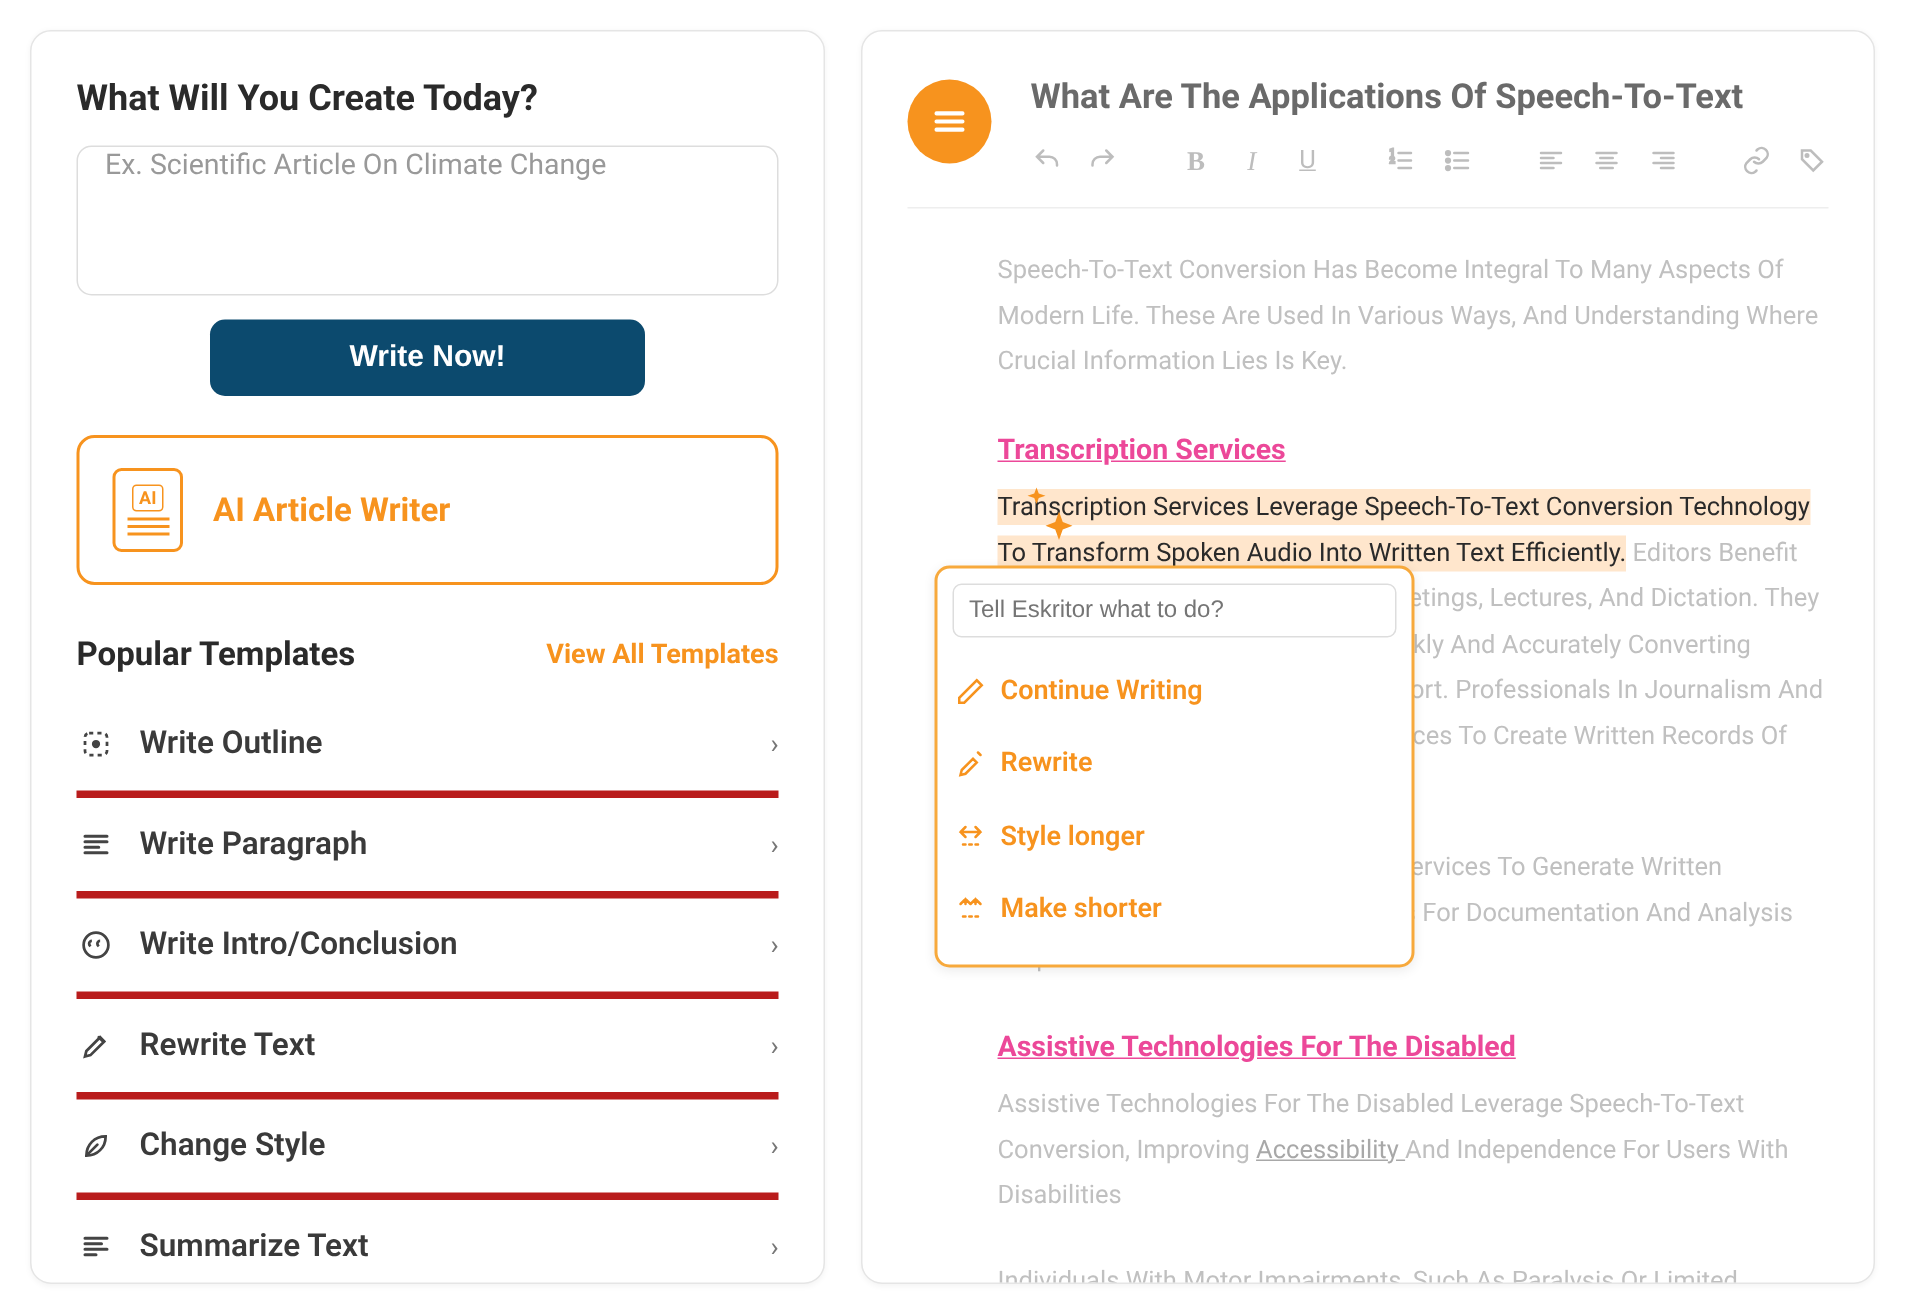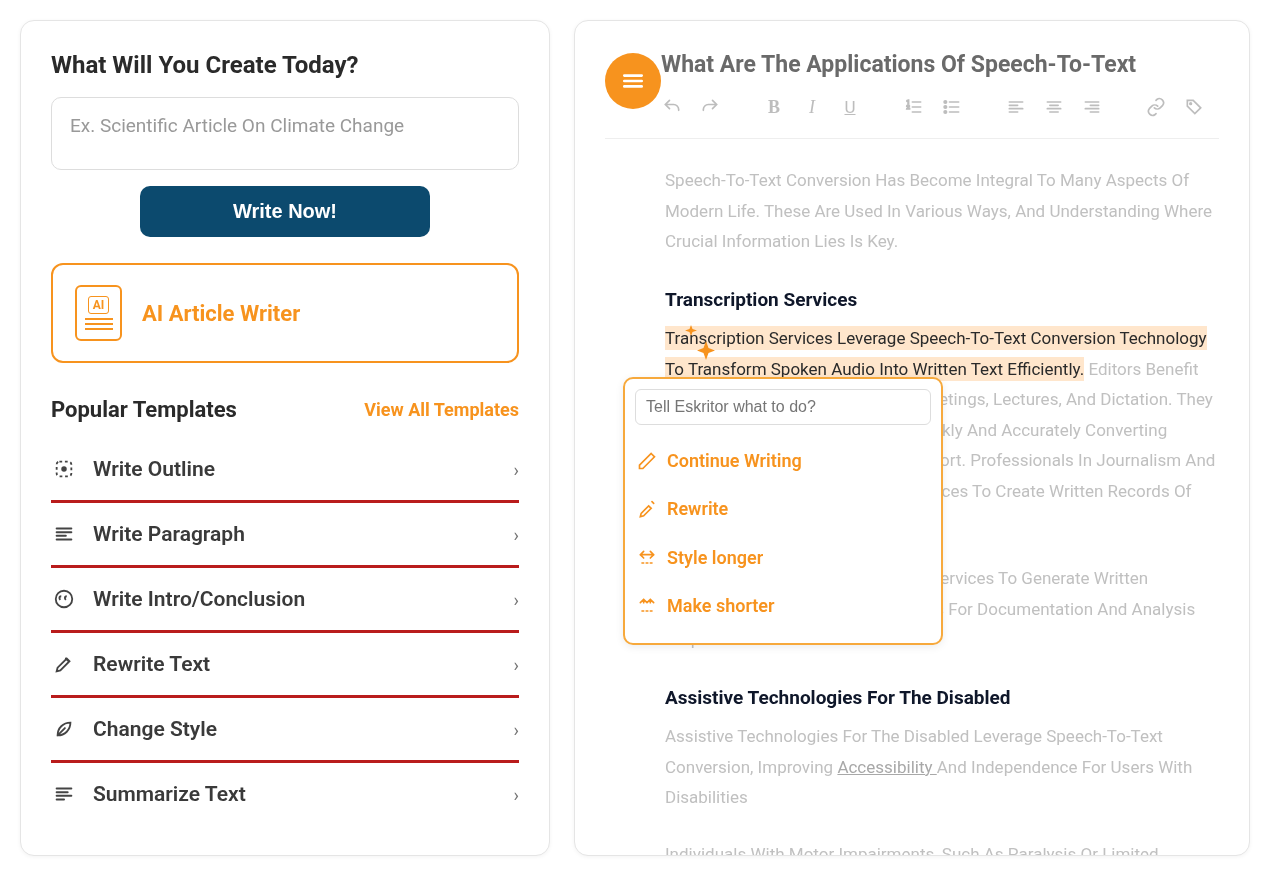--- a/index.html
+++ b/index.html
@@ -27,24 +27,24 @@
   .create-title {
     font-size: 24px;
     font-weight: 700;
     color: #2a2a2a;
     margin-bottom: 18px;
   }
   .prompt-input {
     width: 100%;
     border: 1px solid #ddd;
     border-radius: 10px;
-    padding: 16px 18px;
+    padding: 0 18px;
     font-size: 19px;
     color: #666;
-    height: 73px;
+    height: 100px;
     resize: none;
     font-family: inherit;
     margin-bottom: 12px;
   }
   .prompt-input::placeholder { color: #999; }
   .write-now {
     display: block;
     margin: 0 auto 26px;
     width: 290px;
     background: #0c4a6e;
@@ -108,21 +108,21 @@
     color: #f7931e;
     font-weight: 700;
     font-size: 18px;
     cursor: pointer;
   }
   .template-row {
     display: flex;
     align-items: center;
     gap: 16px;
     padding: 18px 0;
-    border-bottom: 3px solid #b91c1c;
+    border-bottom: 5px solid #b91c1c;
     cursor: pointer;
   }
   .template-row:last-child { border-bottom: none; }
   .template-icon {
     width: 26px; height: 26px;
     display:flex; align-items:center; justify-content:center;
     color: #444;
     flex-shrink:0;
   }
   .template-label {
@@ -130,20 +130,21 @@
     font-size: 21px;
     font-weight: 600;
     color: #3a3a3a;
   }
   .chev { color: #777; font-size: 18px; }
 
   
   .editor-header {
     display: flex;
     align-items: flex-start;
+    gap: 26px;
     padding-bottom: 20px;
     border-bottom: 1px solid #eee;
     margin-bottom: 26px;
   }
   .menu-btn {
     width: 56px; height: 56px;
     background: #f7931e;
     border-radius: 50%;
     display:flex; align-items:center; justify-content:center;
     flex-shrink:0;
@@ -175,24 +176,25 @@
 
   .article {
     color: #c0c0c0;
     font-size: 17px;
     line-height: 1.8;
     position: relative;
     padding-left: 60px;
   }
   .article .para { margin-bottom: 26px; white-space: normal; }
   .article h3 {
-    color: #0f172a;
+    color: #ec4899;
     font-weight: 700;
     font-size: 19px;
     margin-bottom: 6px;
+    text-decoration: underline;
   }
   .hl {
     background: #ffe6cc;
     color: #2a2a2a;
     box-decoration-break: clone;
     -webkit-box-decoration-break: clone;
     padding: 2px 0;
   }
   .sparkle-cluster {
     position: absolute;

